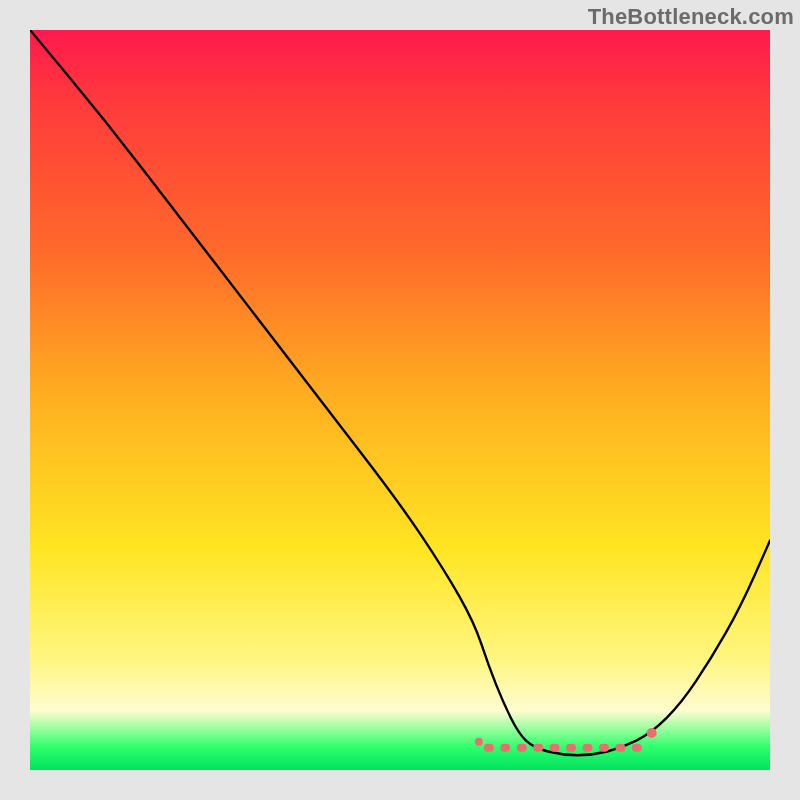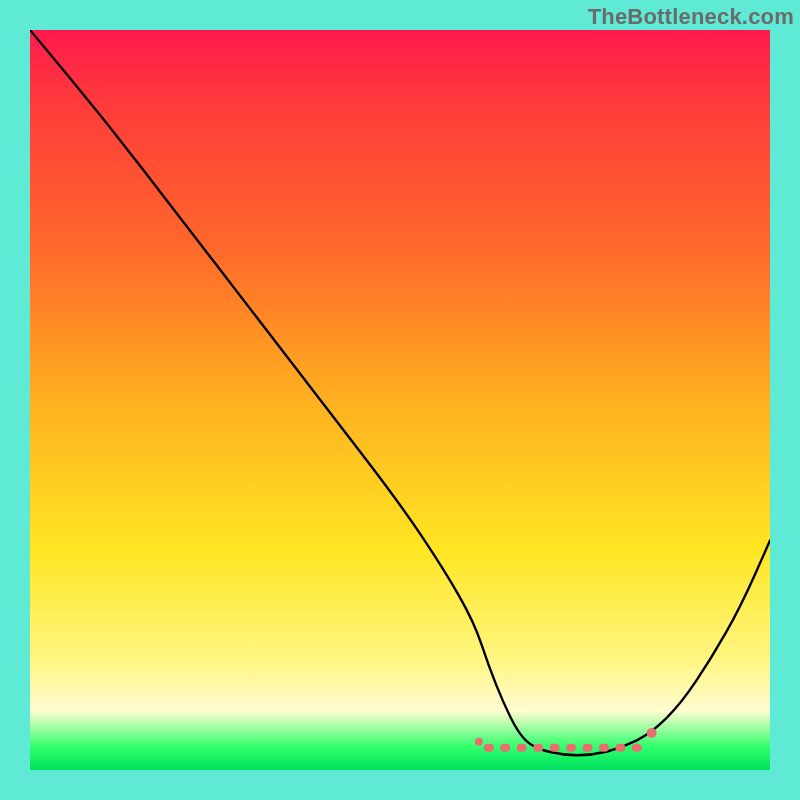--- a/index.html
+++ b/index.html
@@ -8,21 +8,21 @@
     width: 800px;
     height: 800px;
     background: #000;
     overflow: hidden;
     font-family: Arial, Helvetica, sans-serif;
   }
   .frame {
     position: relative;
     width: 800px;
     height: 800px;
-    background: #5eead4;
+    background: #e5e5e5;
   }
   .plot-area {
     position: absolute;
     left: 30px;
     top: 30px;
     width: 740px;
     height: 740px;
     
     background: linear-gradient(
       to bottom,

